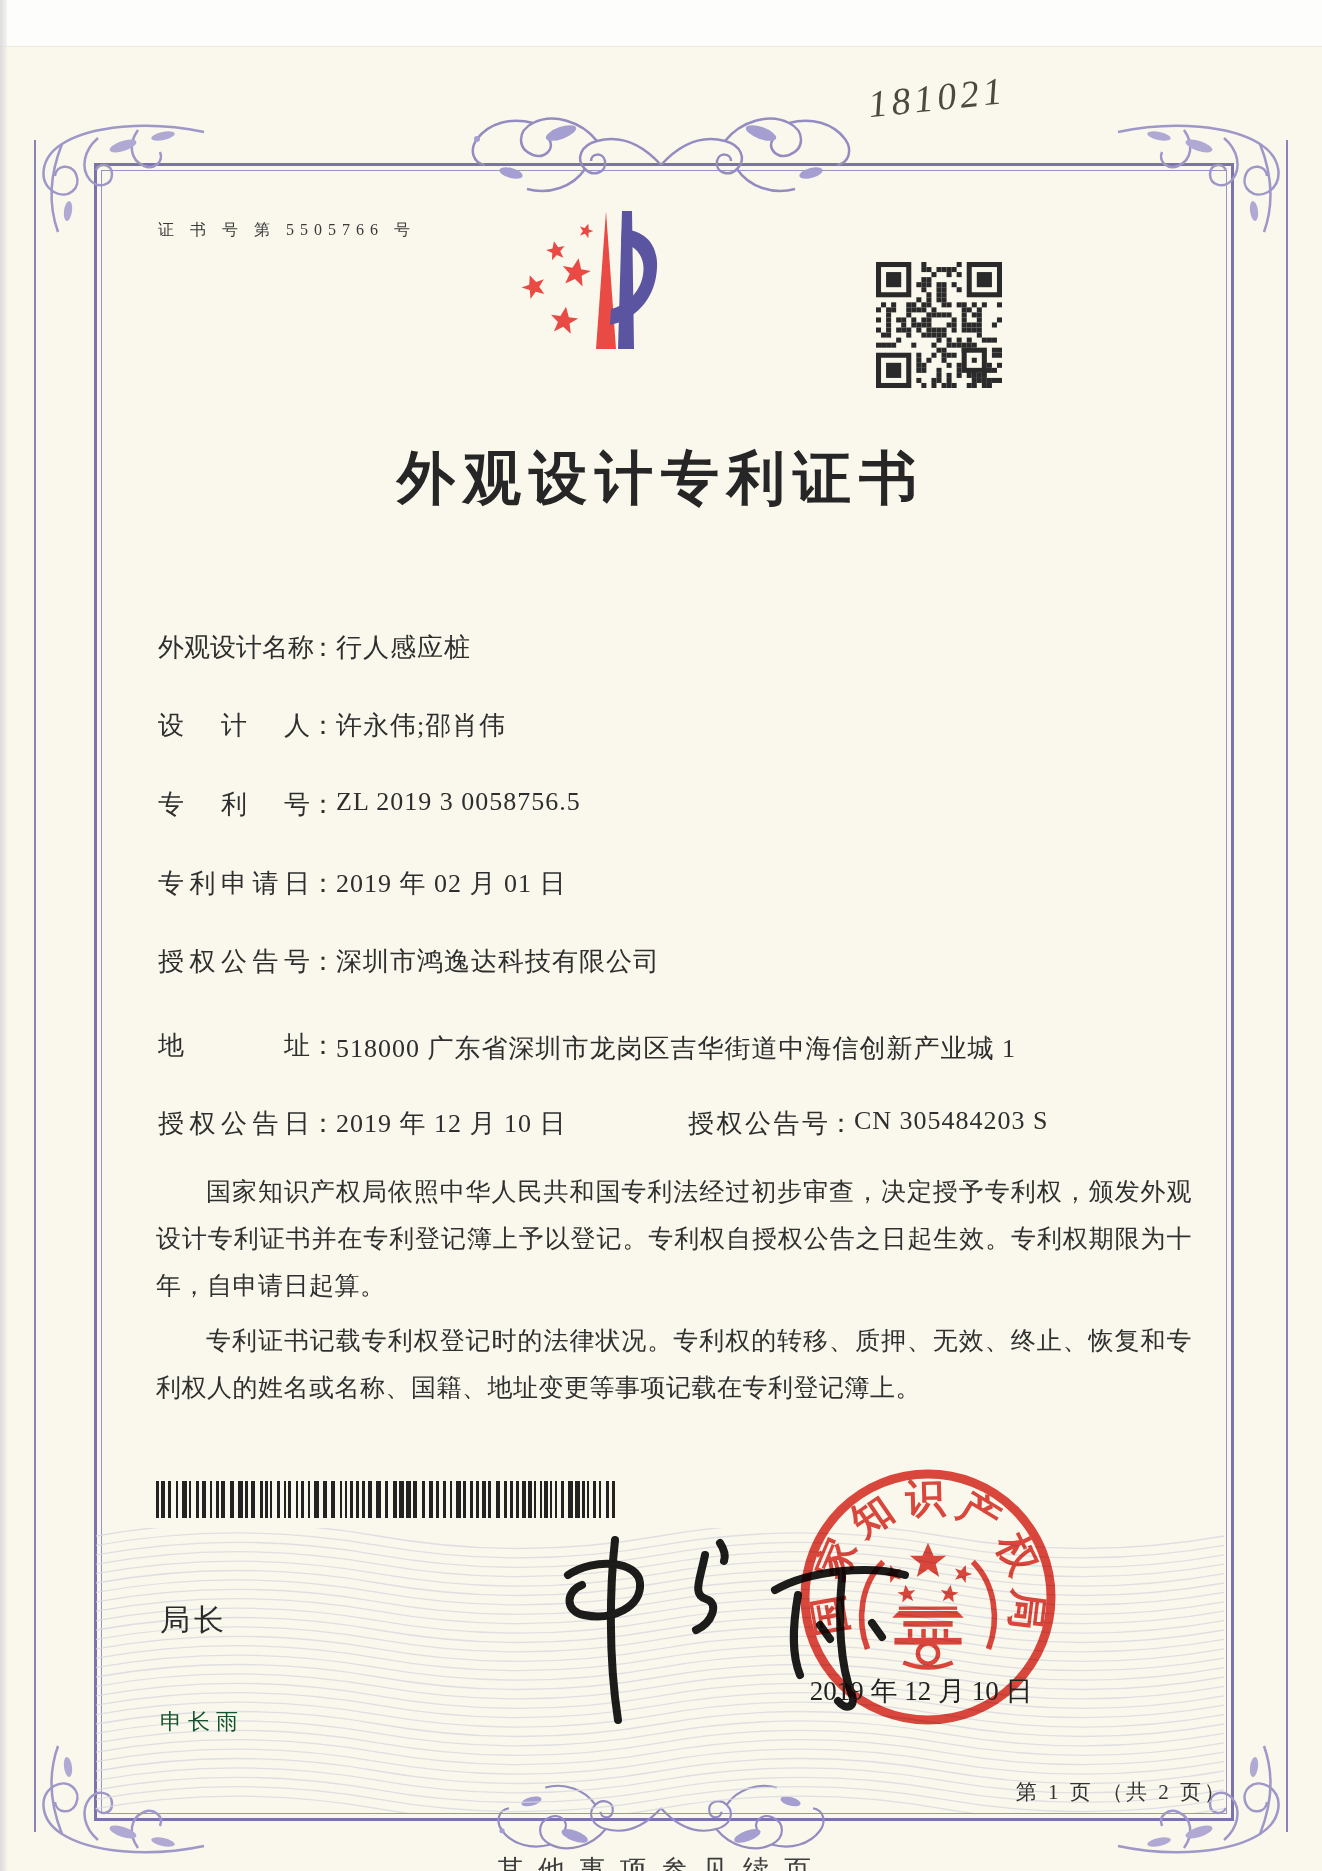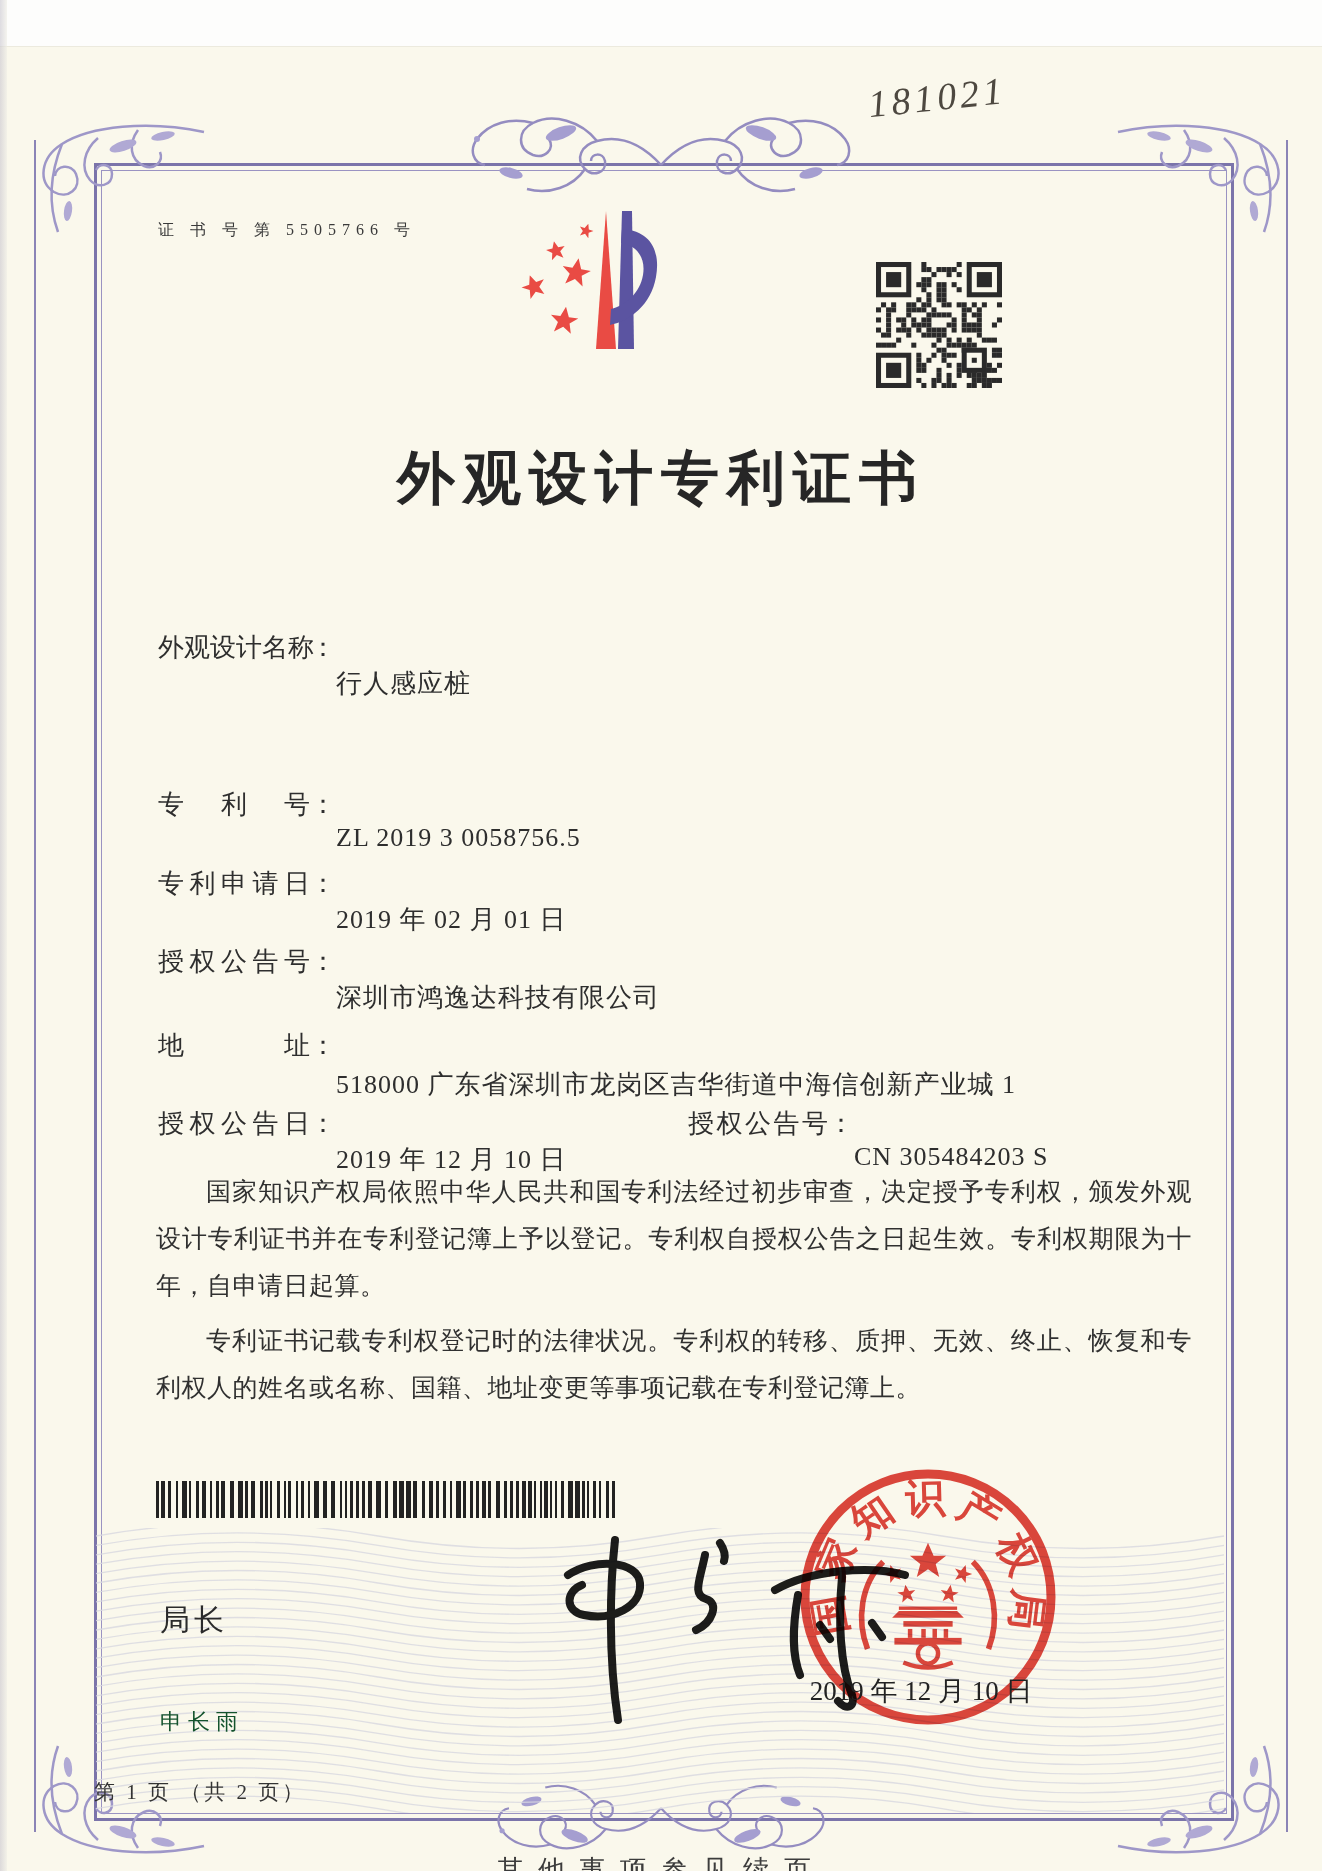--- a/index.html
+++ b/index.html
@@ -33,37 +33,37 @@
   #qr-svg{position:absolute;left:876px;top:262px;}
 
   .title{
     position:absolute;left:94px;top:440px;width:1134px;text-align:center;
     font-size:58px;font-weight:bold;letter-spacing:8px;color:#262626;
   }
 
   .field{position:absolute;left:158px;font-size:26px;white-space:nowrap;}
   .flabel{display:inline-block;width:152px;text-align:justify;text-align-last:justify;vertical-align:top;}
   .fcolon{display:inline-block;vertical-align:top;}
-  .fvalue{display:inline-block;vertical-align:top;letter-spacing:1px;margin-top:36px;}
+  .fvalue{display:inline-block;vertical-align:top;letter-spacing:1px;}
   .fvalue .vline{line-height:42px;}
   .field-sub{position:absolute;left:530px;top:0;white-space:nowrap;}
 
   .body-text{position:absolute;left:148px;top:1160px;width:1052px;font-size:25px;line-height:47px;color:#303030;letter-spacing:.5px;text-align:justify;}
   .body-text p{margin:8px;text-indent:2em;}
 
   #barcode-svg{position:absolute;left:155px;top:1481px;}
   #guilloche-svg{position:absolute;left:96px;top:1528px;}
 
   .director-label{position:absolute;left:160px;top:1600px;font-size:30px;letter-spacing:4px;color:#2b2b2b;font-family:"Liberation Sans","DejaVu Sans",sans-serif;}
   .director-name{position:absolute;left:160px;top:1662px;font-size:22px;letter-spacing:6px;color:#14532d;font-family:"Liberation Sans","DejaVu Sans",sans-serif;margin-top:45px;}
   #sig-svg{position:absolute;left:520px;top:1535px;mix-blend-mode:multiply;}
   #seal-svg{position:absolute;left:796px;top:1465px;mix-blend-mode:multiply;opacity:.93;}
   .seal-date{position:absolute;left:790px;top:1673px;width:262px;text-align:center;font-size:27px;color:#222;white-space:nowrap;}
 
-  .page-footer{position:absolute;left:94px;top:1778px;width:1134px;text-align:left;font-size:21px;letter-spacing:3px;color:#333;}
+  .page-footer{position:absolute;left:94px;top:1778px;width:1134px;text-align:right;font-size:21px;letter-spacing:3px;color:#333;}
   .cutoff{position:absolute;left:94px;top:1852px;width:1134px;text-align:center;font-size:27px;letter-spacing:14px;color:#3c3c3c;}
 </style>
 </head>
 <body>
 
 <div id="page">
 
   <svg width="0" height="0" style="position:absolute" aria-hidden="true">
     <defs>
       <symbol id="corner-fl" viewBox="0 0 180 120">
@@ -355,20 +355,23 @@
       <rect x="85" y="85" width="25" height="25" fill="#2a2a2a"></rect>
       <rect x="90" y="90" width="15" height="15" fill="#faf8ec"></rect>
       <rect x="95" y="95" width="5" height="5" fill="#2a2a2a"></rect>
     </svg>
 
   <div class="title">外观设计专利证书</div>
 
   <div class="field" style="top:630px">
     <span class="flabel">外观设计名称</span><span class="fcolon">：</span><span class="fvalue">行人感应桩</span>
   </div>
+  <div class="field" style="top:708px">
+    <span class="flabel">设计人</span><span class="fcolon">：</span><span class="fvalue">许永伟;邵肖伟</span>
+  </div>
   <div class="field" style="top:787px">
     <span class="flabel">专利号</span><span class="fcolon">：</span><span class="fvalue">ZL 2019 3 0058756.5</span>
   </div>
   <div class="field" style="top:866px">
     <span class="flabel">专利申请日</span><span class="fcolon">：</span><span class="fvalue">2019 年 02 月 01 日</span>
   </div>
   <div class="field" style="top:944px">
     <span class="flabel">授权公告号</span><span class="fcolon">：</span><span class="fvalue">深圳市鸿逸达科技有限公司</span>
   </div>
   <div class="field" style="top:1028px">

